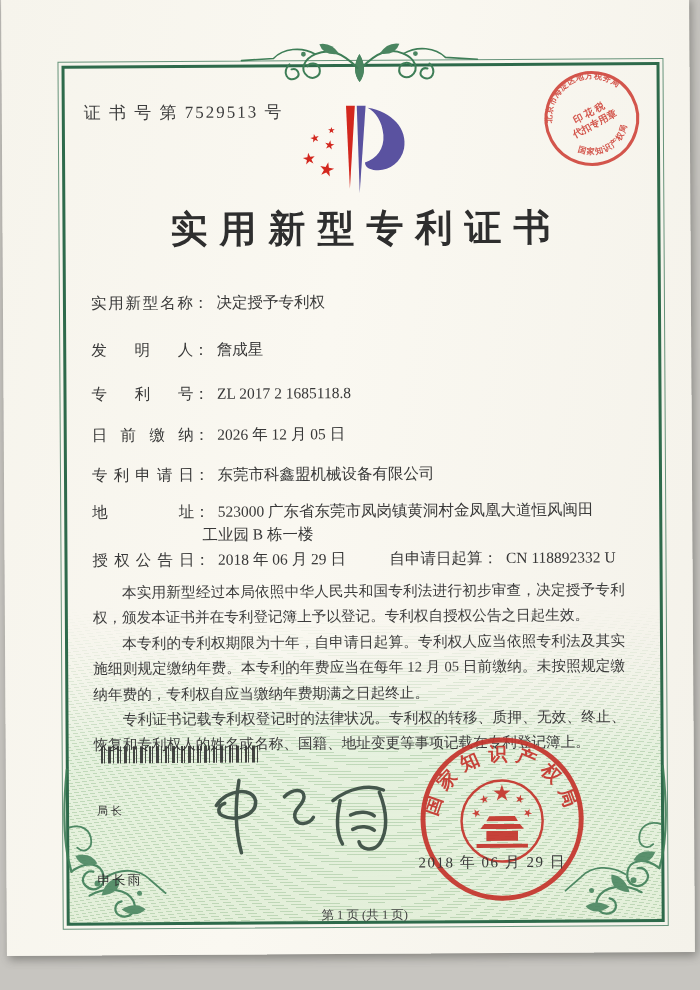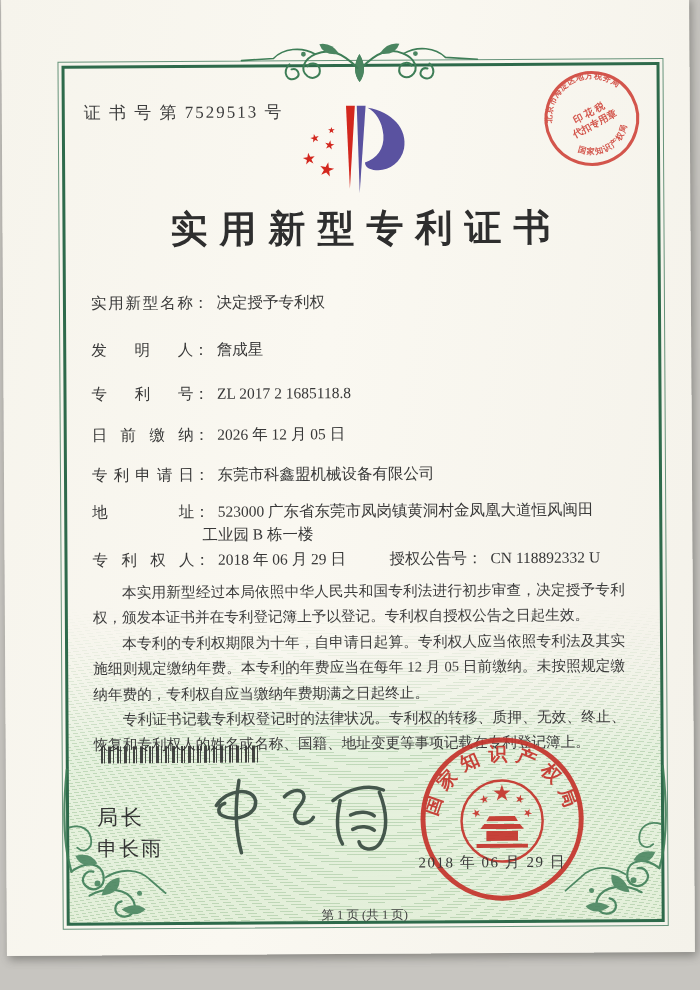--- a/index.html
+++ b/index.html
@@ -35,22 +35,22 @@
   .field .colon{display:inline-block;margin-right:8px;}
   .addr2{position:absolute;left:198px;font-size:15.5px;color:#383838;text-align:right;}
   .grant-no{position:absolute;left:385px;font-size:15.5px;color:#383838;white-space:nowrap;}
   .grant-no .colon{margin-right:8px;}
   .paras{position:absolute;left:88px;top:581px;width:532px;font-size:14.6px;line-height:25.4px;
     color:#3c3c3c;text-align:justify;}
   .paras p{margin:0;text-indent:2em;}
   .barcode{position:absolute;left:95px;top:747px;width:158px;height:17px;opacity:.88;
     background:repeating-linear-gradient(90deg,#2e2e2e 0 2px,transparent 2px 3px,#2e2e2e 3px 4px,
       transparent 4px 7px,#2e2e2e 7px 10px,transparent 10px 12px,#2e2e2e 12px 13px,transparent 13px 16px);}
-  .director-title{position:absolute;left:91px;top:804px;font-size:21px;letter-spacing:3px;color:#333;}
-  .director-name{position:absolute;left:91px;top:836px;font-size:20px;letter-spacing:2px;color:#333;}
+  .director-title{position:absolute;left:91px;top:804px;font-size:11px;letter-spacing:3px;color:#333;}
+  .director-name{position:absolute;left:91px;top:872px;font-size:13px;letter-spacing:2px;color:#333;}
   .signature{position:absolute;left:198px;top:770px;width:196px;height:96px;}
   .seal{position:absolute;left:407px;top:733px;width:178px;height:178px;opacity:.92;}
   .seal-date{position:absolute;left:412px;top:856px;font-size:15px;letter-spacing:1.5px;color:#3a3a3a;z-index:5;}
   .tax-stamp{position:absolute;left:539px;top:71px;width:102px;height:102px;opacity:.85;}
   .footer{position:absolute;left:56px;top:909px;width:604px;text-align:center;font-size:12.5px;color:#444;}
   .orn{position:absolute;}
   .orn-top{left:238px;top:30px;width:240px;height:66px;}
   .orn-bl{left:55px;top:768px;width:106px;height:158px;}
   .orn-br{left:557px;top:768px;width:106px;height:158px;transform:scaleX(-1);}
 </style>
@@ -156,24 +156,24 @@
     <span class="lbl">日前缴纳</span><span class="colon">：</span><span>2026 年 12 月 05 日</span>
   </div>
   <div class="field" style="top:466px">
     <span class="lbl">专利申请日</span><span class="colon">：</span><span>东莞市科鑫盟机械设备有限公司</span>
   </div>
   <div class="field" style="top:503px">
     <span class="lbl">地址</span><span class="colon">：</span><span>523000 广东省东莞市凤岗镇黄洞村金凤凰大道恒风闽田</span>
   </div>
   <div class="addr2" style="top:526px">工业园 B 栋一楼</div>
   <div class="field" style="top:551px">
-    <span class="lbl">专利权人</span><span class="colon">：</span><span>2018 年 06 月 29 日</span>
+    <span class="lbl">授权公告日</span><span class="colon">：</span><span>2018 年 06 月 29 日</span>
   </div>
   <div class="grant-no" style="top:551px">
-    <span>授权公告号</span><span class="colon">：</span><span>CN 118892332 U</span>
+    <span>自申请日起算</span><span class="colon">：</span><span>CN 118892332 U</span>
   </div>
 
   <div class="paras">
     <p>本实用新型经过本局依照中华人民共和国专利法进行初步审查，决定授予专利权，颁发本证书并在专利登记簿上予以登记。专利权自授权公告之日起生效。</p>
     <p>本专利的专利权期限为十年，自申请日起算。专利权人应当依照专利法及其实施细则规定缴纳年费。本专利的年费应当在每年 12 月 05 日前缴纳。未按照规定缴纳年费的，专利权自应当缴纳年费期满之日起终止。</p>
     <p>专利证书记载专利权登记时的法律状况。专利权的转移、质押、无效、终止、恢复和专利权人的姓名或名称、国籍、地址变更等事项记载在专利登记簿上。</p>
   </div>
 
   <div class="barcode"></div>
 

